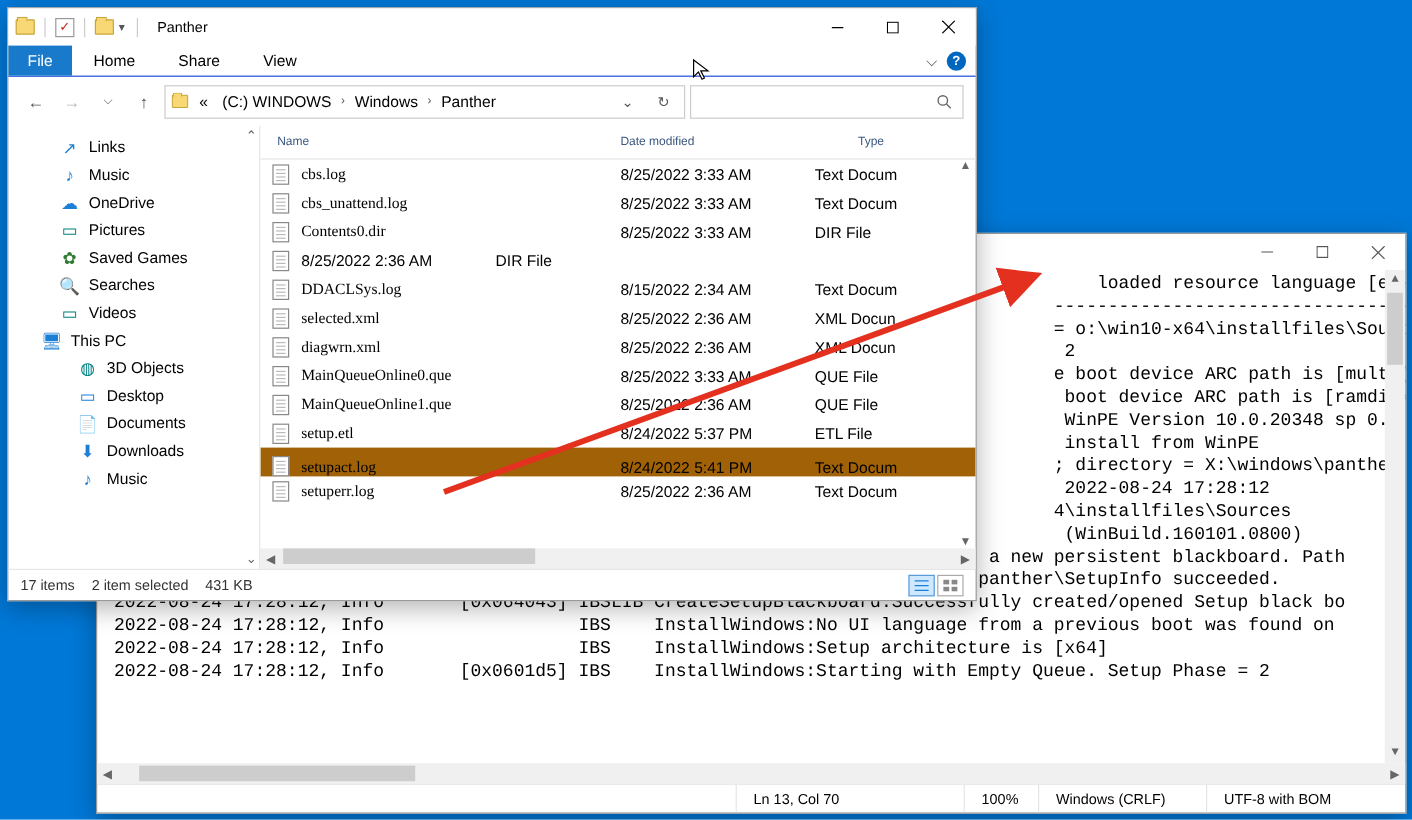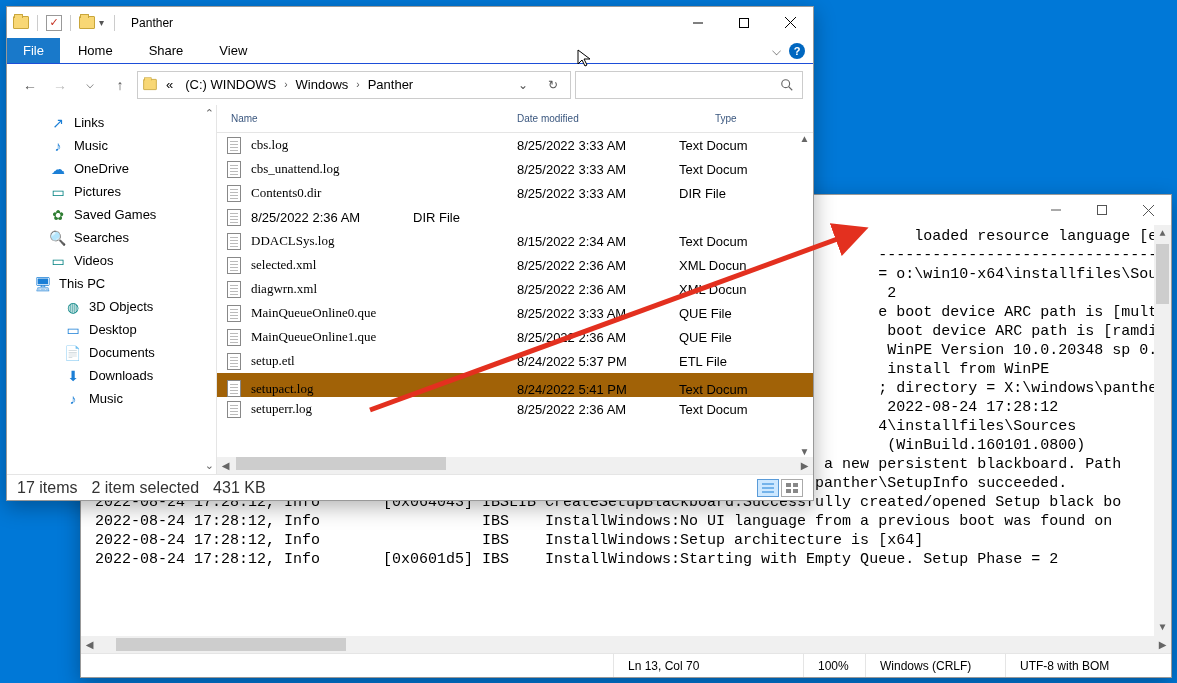--- a/index.html
+++ b/index.html
@@ -90,21 +90,21 @@
   .fname { width:266px; white-space:nowrap; overflow:hidden;font-family:Liberation Serif, serif;}
   .fdate { width:162px; color:#000;}
   .ftype { flex:1; color:#000; white-space:nowrap; overflow:hidden;}
 
   .hscrollbar { height:17px; background:#f0f0f0; display:flex; align-items:center;}
   .hs-track { flex:1; height:17px;}
   .hs-thumb { height:13px; background:#cdcdcd; width:210px; margin-left:2px;}
   .hs-arrow { width:17px; text-align:center; color:#666; font-size:10px;}
 
   
-  .statusbar { height:26px; border-top:1px solid #e5e5e5; display:flex; align-items:center; padding:0 10px; font-size:16px; color:#333; gap:14px;}
+  .statusbar { height:26px; border-top:1px solid #e5e5e5; display:flex; align-items:center; padding:0 10px; font-size:12px; color:#333; gap:14px;}
   .status-right { margin-left:auto; display:flex; gap:2px;}
   .view-btn { width:22px; height:18px; border:1px solid #aaa; display:flex; align-items:center; justify-content:center; font-size:10px;}
   .view-btn.active { background:#cde8ff; border-color:#5a9bd8;}
 
   
   .notepad {
     position: absolute;
     left: 80px;
     top: 194px;
     width: 1092px;

